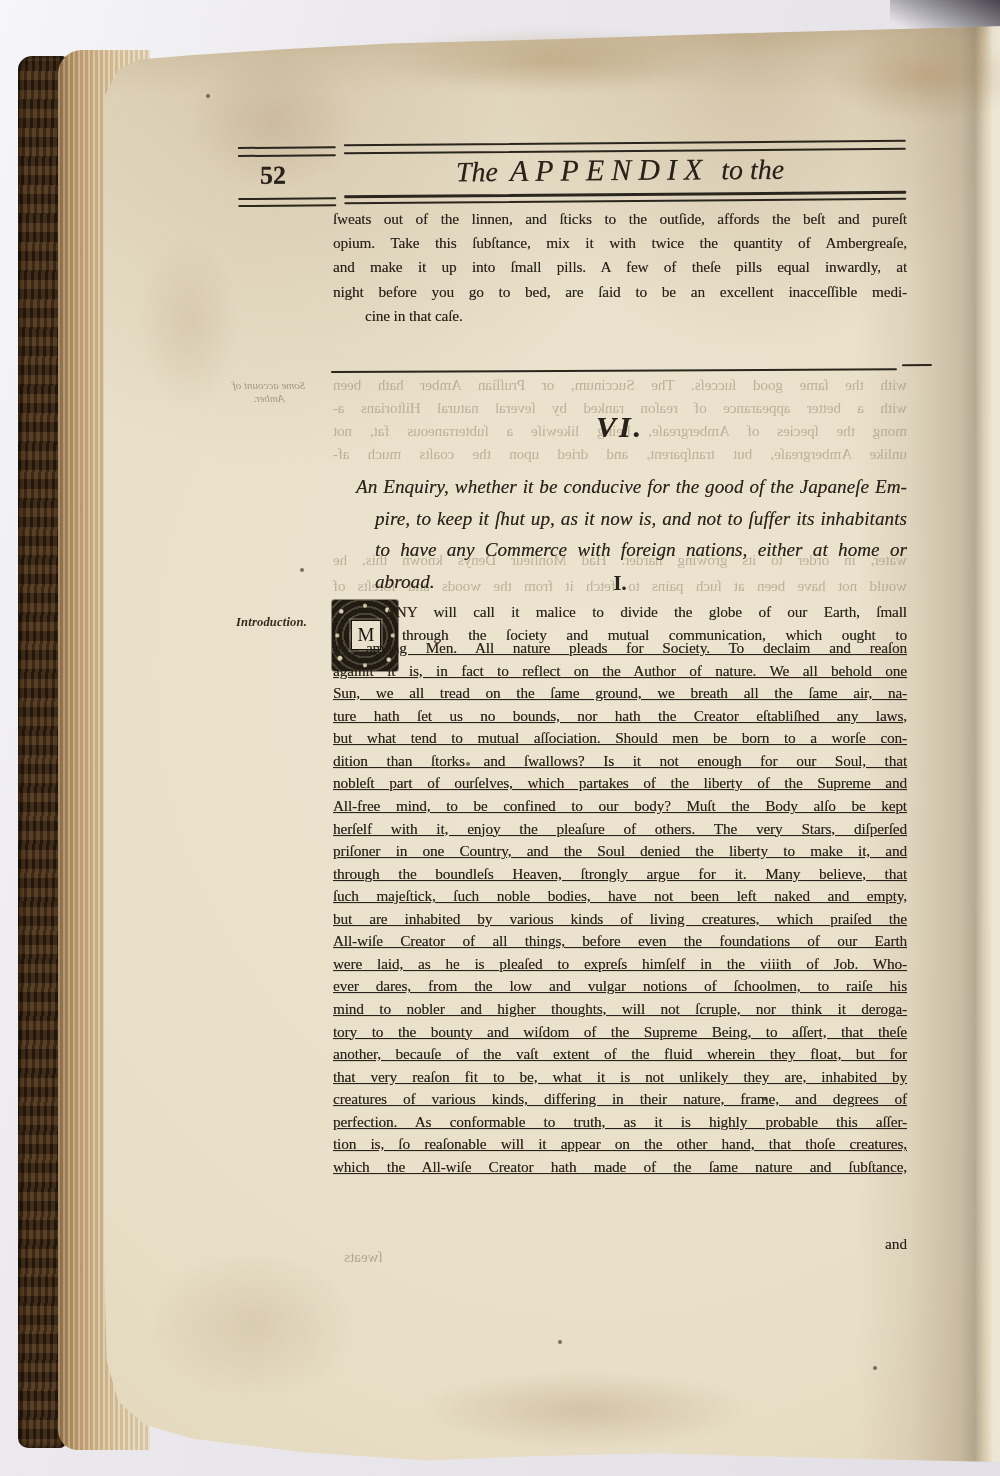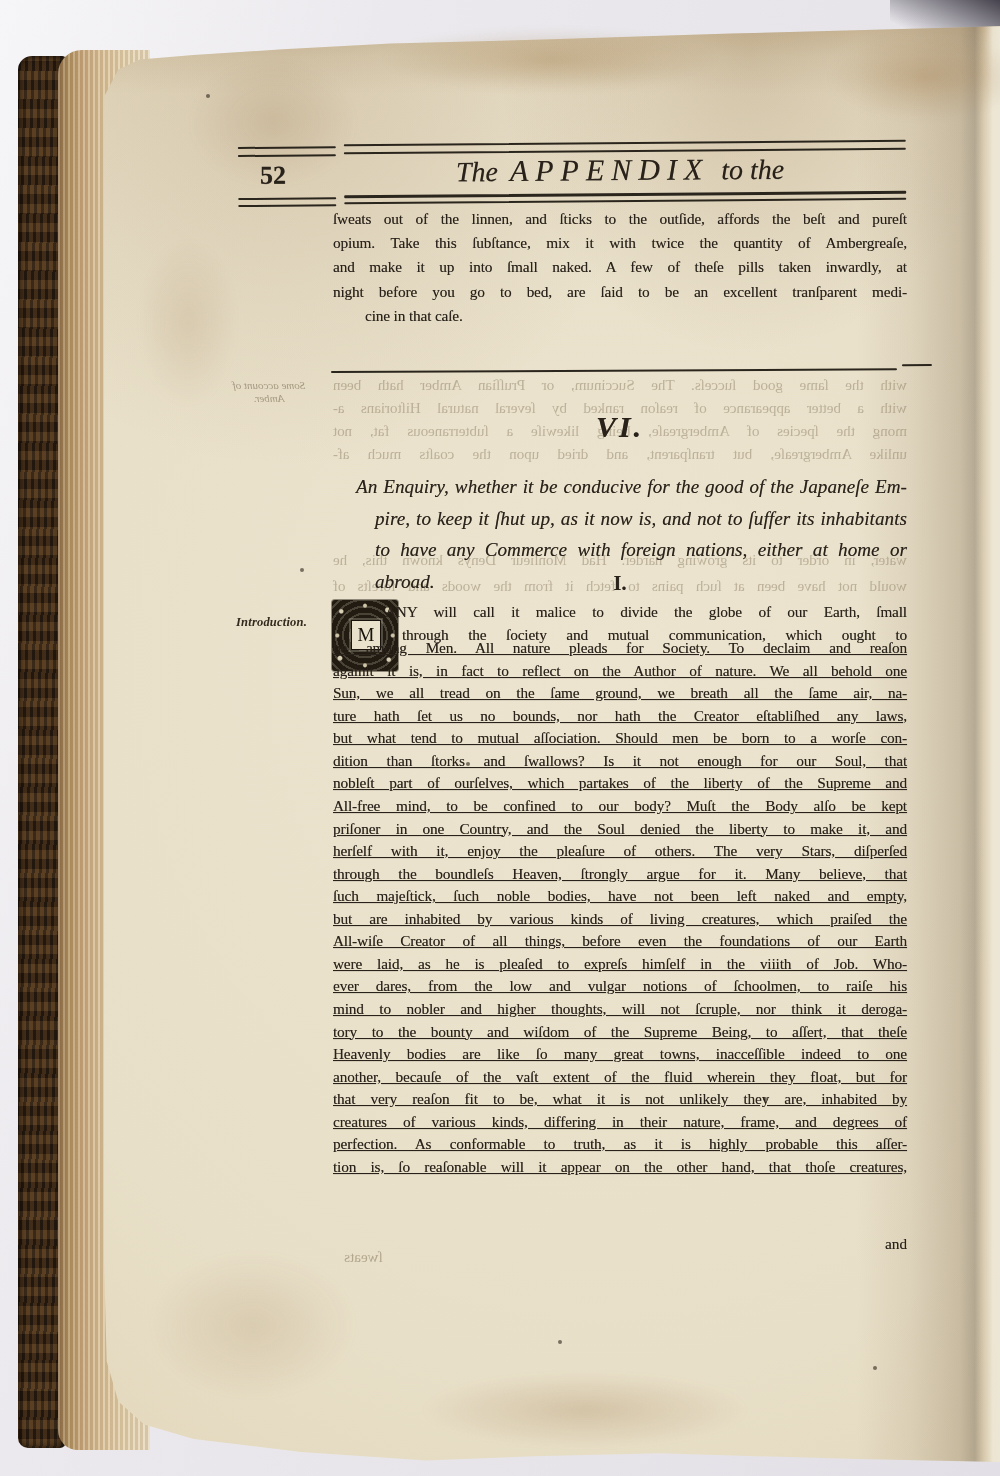--- a/index.html
+++ b/index.html
@@ -139,22 +139,22 @@
     </div>
     <div class="rule" style="left:238px;top:198px;width:98px;height:2.4px"></div>
     <div class="rule" style="left:344px;top:196px;width:562px;height:2.6px"></div>
     <div class="rule" style="left:238px;top:205px;width:98px;height:2px"></div>
     <div class="rule" style="left:344px;top:203px;width:562px;height:1.8px"></div>
   </div>
 
   <div class="col ink" id="intro-lines">
       <div class="tline">ſweats out of the linnen, and ſticks to the outſide, affords the beſt and pureſt</div>
       <div class="tline">opium.  Take this ſubſtance, mix it with twice the quantity of Ambergreaſe,</div>
-      <div class="tline">and make it up into ſmall naked.   A few of theſe pills taken inwardly, at</div>
-      <div class="tline">night before you go to bed, are ſaid to be an excellent tranſparent medi-</div>
+      <div class="tline">and make it up into ſmall pills.   A few of theſe pills equal inwardly, at</div>
+      <div class="tline">night before you go to bed, are ſaid to be an excellent inacceſſible medi-</div>
       <div class="tline">cine in that caſe.</div>
     </div>
 
   <div class="mid-rule-wrap">
     <div class="rule" style="left:331px;top:371px;width:566px;height:2.4px"></div>
     <div class="rule" style="left:902px;top:367px;width:30px;height:2.2px"></div>
   </div>
 
   <div class="section-number ink">VI.</div>
   <div class="col ink" id="arg-lines">
@@ -176,32 +176,32 @@
     </div>
   <div class="col ink" id="body-lines">
       <div class="tline">be among Men.   All nature pleads for Society.   To declaim and reaſon</div>
       <div class="tline">againſt it is, in fact to reflect on the Author of nature.   We all behold one</div>
       <div class="tline">Sun, we all tread on the ſame ground, we breath all the ſame air, na-</div>
       <div class="tline">ture hath ſet us no bounds, nor hath the Creator eſtabliſhed any laws,</div>
       <div class="tline">but what tend to mutual aſſociation.   Should men be born to a worſe con-</div>
       <div class="tline">dition than ſtorks and ſwallows?   Is it not enough for our Soul, that</div>
       <div class="tline">nobleſt part of ourſelves, which partakes of the liberty of the Supreme and</div>
       <div class="tline">All-free mind, to be confined to our body?   Muſt the Body alſo be kept</div>
+      <div class="tline">herſelf with it, enjoy the pleaſure of others.   The very Stars, diſperſed</div>
       <div class="tline">priſoner in one Country, and the Soul denied the liberty to make it, and</div>
-      <div class="tline">herſelf with it, enjoy the pleaſure of others.   The very Stars, diſperſed</div>
       <div class="tline">through the boundleſs Heaven, ſtrongly argue for it.   Many believe, that</div>
       <div class="tline">ſuch majeſtick, ſuch noble bodies, have not been left naked and empty,</div>
       <div class="tline">but are inhabited by various kinds of living creatures, which praiſed the</div>
       <div class="tline">All-wiſe Creator of all things, before even the foundations of our Earth</div>
       <div class="tline">were laid, as he is pleaſed to expreſs himſelf in the viiith of Job.   Who-</div>
       <div class="tline">ever dares, from the low and vulgar notions of ſchoolmen, to raiſe his</div>
       <div class="tline">mind to nobler and higher thoughts, will not ſcruple, nor think it deroga-</div>
       <div class="tline">tory to the bounty and wiſdom of the Supreme Being, to aſſert, that theſe</div>
-      <div class="tline">Heavenly bodies are like ſo many great towns, inacceſſible indeed to one</div>
       <div class="tline">another, becauſe of the vaſt extent of the fluid wherein they float, but for</div>
       <div class="tline">that very reaſon fit to be, what it is not unlikely they are, inhabited by</div>
       <div class="tline">creatures of various kinds, differing in their nature, frame, and degrees of</div>
       <div class="tline">perfection.   As conformable to truth, as it is highly probable this aſſer-</div>
       <div class="tline">tion is, ſo reaſonable will it appear on the other hand, that thoſe creatures,</div>
+      <div class="tline">which the All-wiſe Creator hath made of the ſame nature and ſubſtance,</div>
     </div>
 
   <div class="catchword ink">and</div>
 </div>
 
 </body></html>

